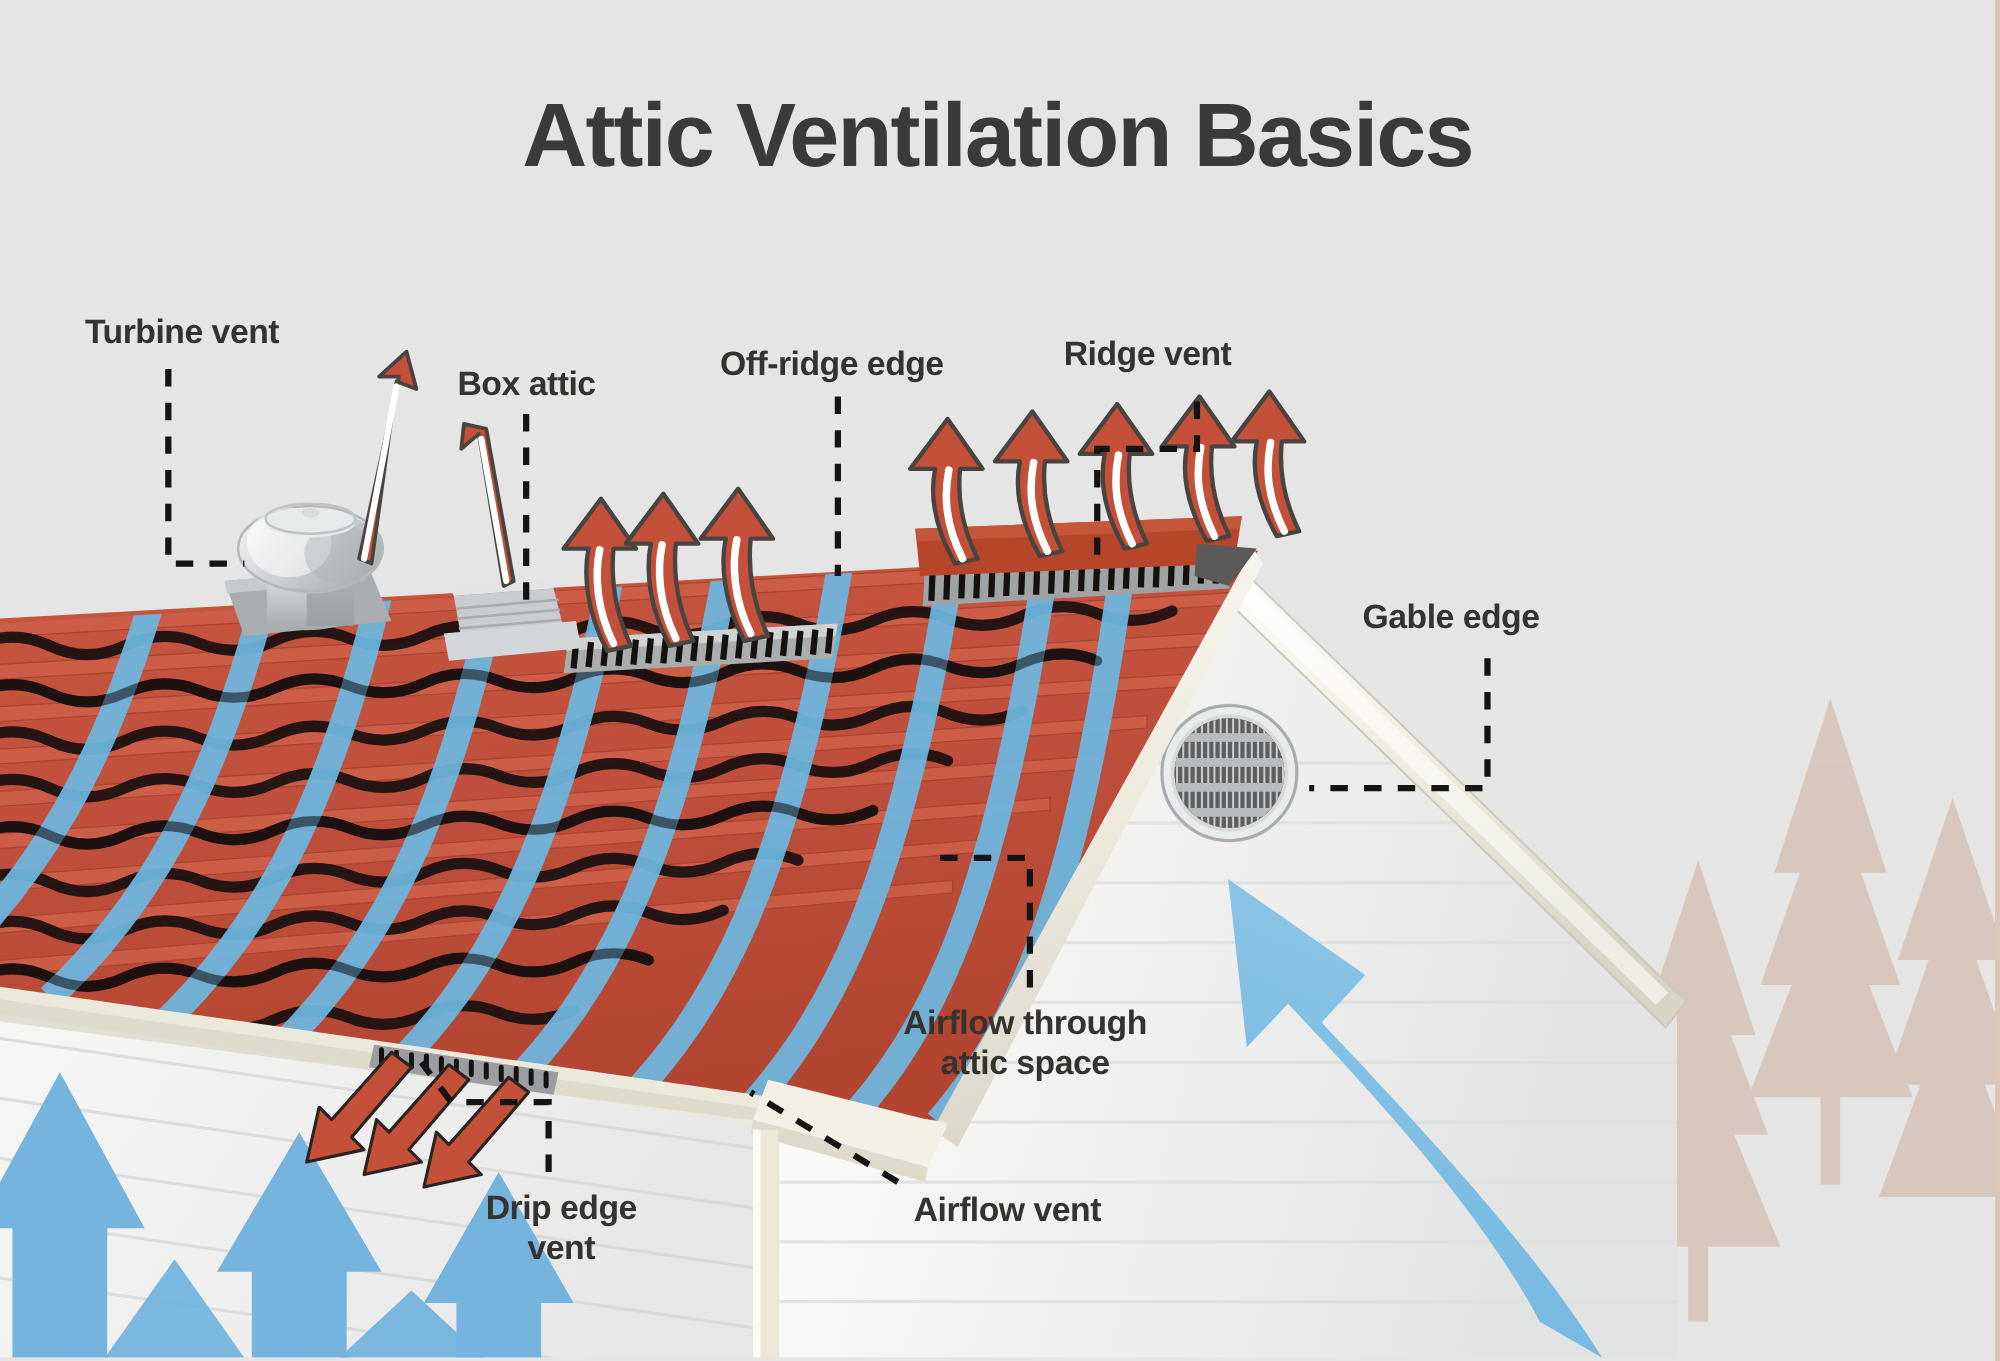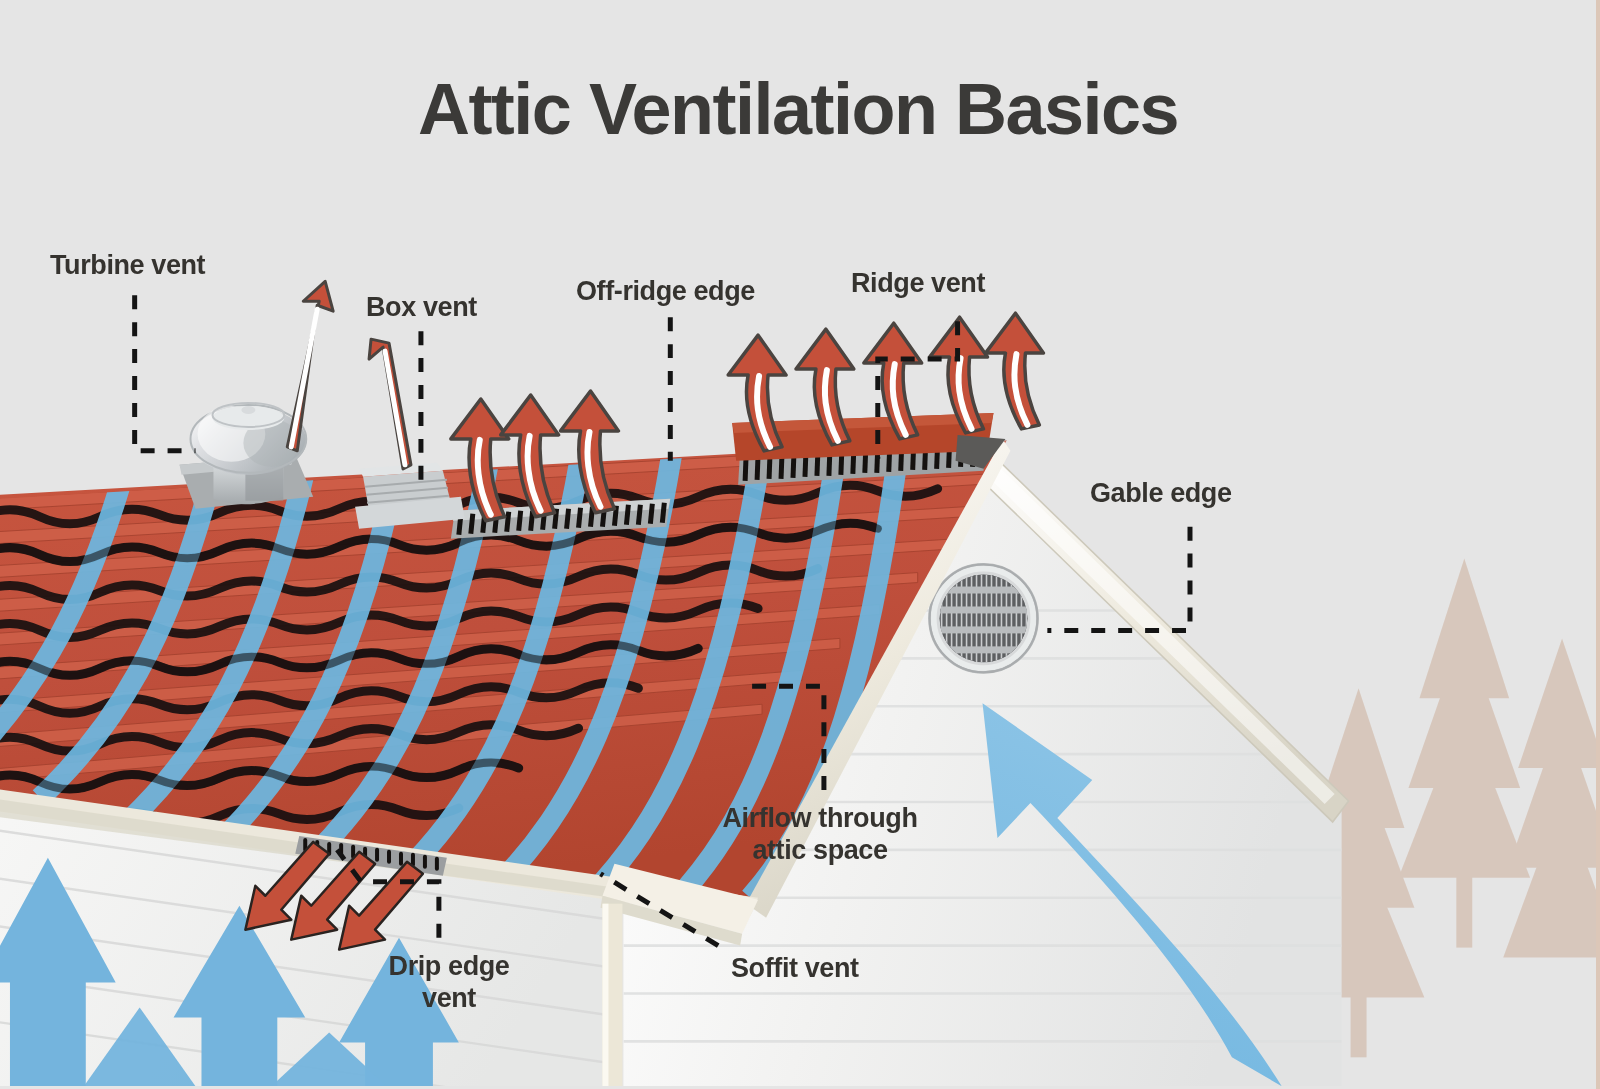--- a/index.html
+++ b/index.html
@@ -465,24 +465,24 @@
       <path d="M826,792 L826,688 L742,688"></path>
 
       <path d="M440,940 L440,884 L362,884 L338,852"></path>
 
       <path d="M720,948 L602,876"></path>
     </g>
   </svg>
 
   <h1 class="title">Attic Ventilation Basics</h1>
 
-  <div class="label" style="left:50px;  top:250px;">Turbine vent</div>
-  <div class="label" style="left:366px; top:292px;">Box vent</div>
+  <div class="label" style="left:68px;  top:250px;">Turbine vent</div>
+  <div class="label" style="left:366px; top:292px;">Box attic</div>
   <div class="label" style="left:576px; top:276px;">Off-ridge edge</div>
   <div class="label" style="left:851px; top:268px;">Ridge vent</div>
   <div class="label" style="left:1090px;top:478px;">Gable edge</div>
   <div class="label c" style="left:374px; top:951px; width:150px;">Drip edge
 vent</div>
   <div class="label c" style="left:700px; top:803px; width:240px;">Airflow through
 attic space</div>
-  <div class="label" style="left:731px; top:953px;">Soffit vent</div>
+  <div class="label" style="left:731px; top:953px;">Airflow vent</div>
 
 </div>
 
 </body></html>

